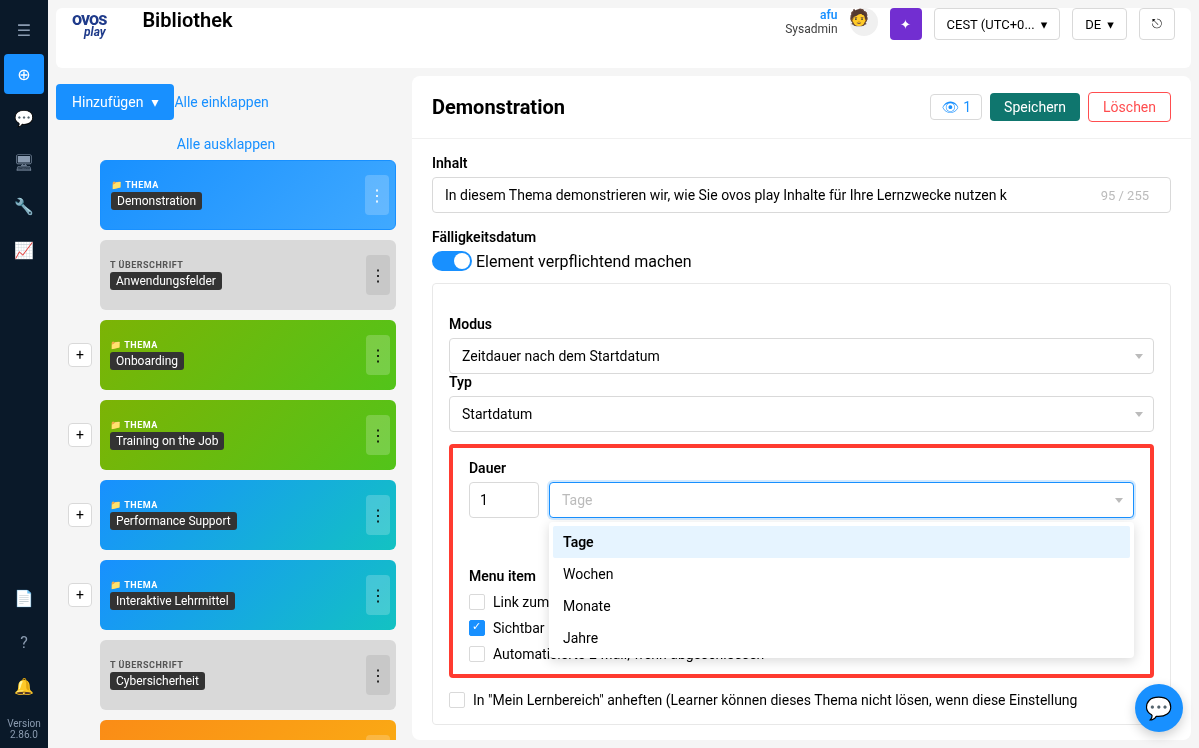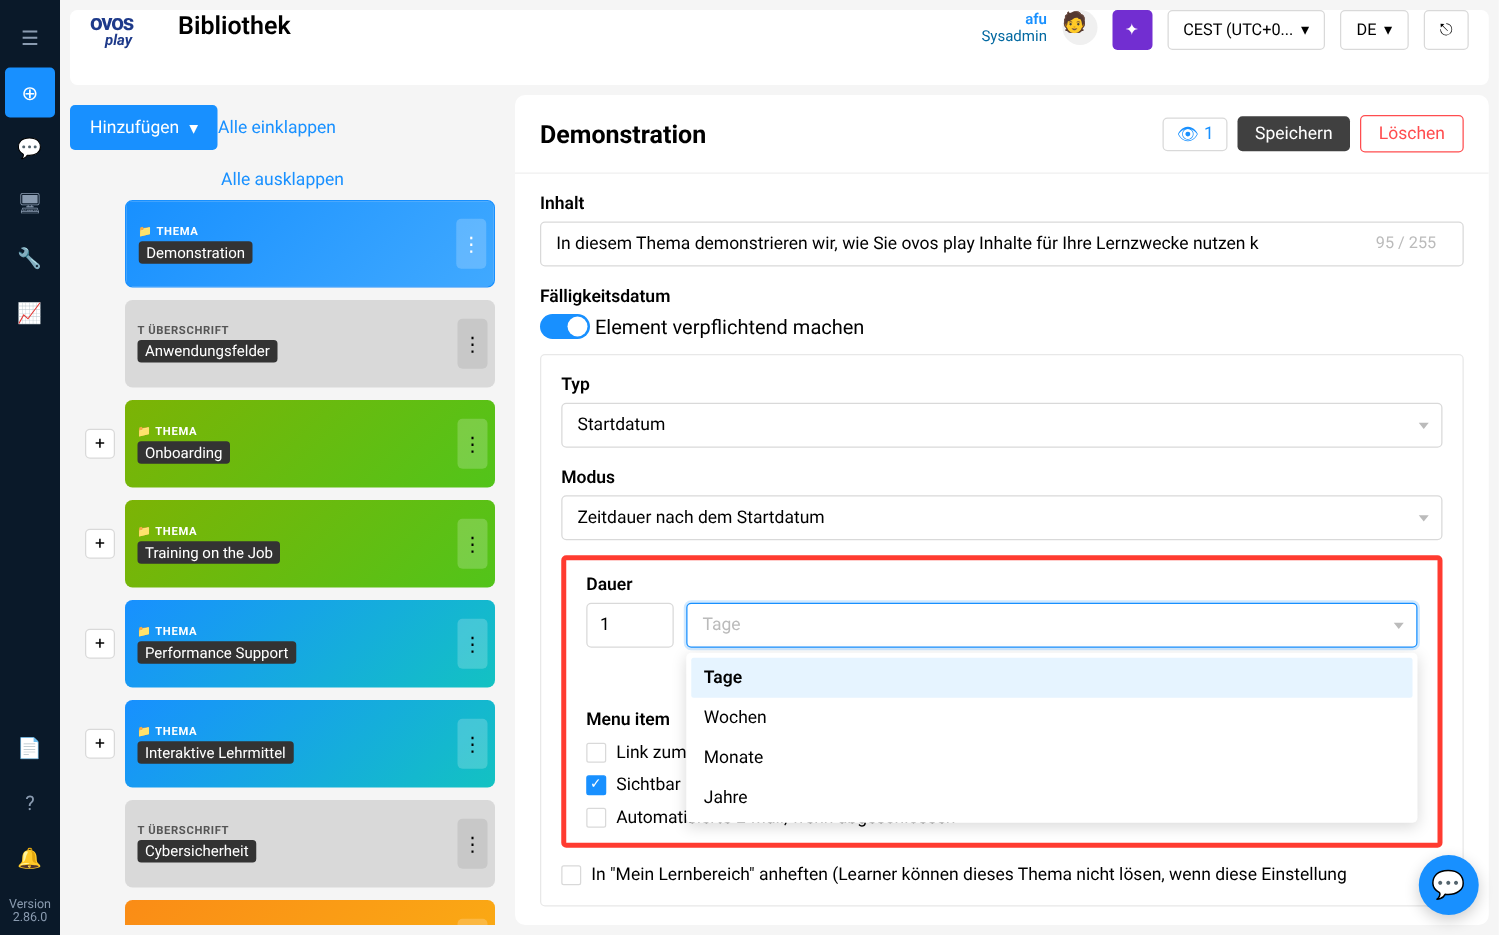--- a/index.html
+++ b/index.html
@@ -14,21 +14,21 @@
 .main { flex: 1; display: flex; flex-direction: column; }
 
 .topbar { background: white; height: 60px; margin: 8px; border-radius: 6px; display: flex; align-items: flex-start; padding: 0 16px; gap: 12px; }
 .logo { color: #1e3a8a; font-weight: bold; }
 .logo .brand { font-size: 18px; letter-spacing: -1px; }
 .logo .play { font-style: italic; font-size: 12px; margin-left: 12px; display: block; margin-top: -4px; }
 .page-title { font-size: 20px; font-weight: 600; margin-left: 24px; }
 .topbar .grow { flex: 1; }
 .user-block { text-align: right; font-size: 12px; }
 .user-block .name { color: #1890ff; font-weight: 600; }
-.user-block .role { color: #0369a1; }
+.user-block .role { color: #404040; }
 .avatar { width: 28px; height: 28px; border-radius: 50%; background: #f0f0f0; display: inline-block; }
 .top-btn { height: 32px; padding: 0 12px; border: 1px solid #d9d9d9; border-radius: 4px; background: white; display: flex; align-items: center; gap: 6px; font-size: 13px; cursor: pointer; }
 .top-btn.purple { background: #722ed1; border: none; color: white; width: 32px; justify-content: center; padding: 0; }
 
 .content { flex: 1; display: flex; gap: 16px; padding: 0 8px 8px; overflow: hidden; }
 
 .left-panel { width: 340px; display: flex; flex-direction: column; }
 .left-actions { display: flex; gap: 0; padding: 8px 0; align-items: center; flex-wrap: wrap; }
 .btn-primary { background: #1890ff; color: white; border: none; height: 36px; padding: 0 16px; border-radius: 4px; font-size: 14px; display: flex; align-items: center; gap: 8px; cursor: pointer; }
 .link-btn { color: #1890ff; background: none; border: none; font-size: 14px; cursor: pointer; }
@@ -48,21 +48,21 @@
 .tree-card.heading .tree-card-tag { color: #555; }
 .tree-card-label { background: #333; color: white; font-size: 12px; padding: 2px 6px; border-radius: 3px; display: inline-block; margin-top: 2px; width: fit-content; }
 .tree-card.selected .tree-more-inline { color: white; }
 .tree-more-inline { position: absolute; right: 6px; top: 50%; transform: translateY(-50%); width: 24px; height: 40px; background: rgba(255,255,255,0.2); border-radius: 4px; display: flex; align-items: center; justify-content: center; }
 .tree-card.heading .tree-more-inline { background: rgba(0,0,0,0.08); }
 
 .right-panel { flex: 1; background: white; border-radius: 8px; display: flex; flex-direction: column; overflow: hidden; }
 .right-header { display: flex; align-items: center; padding: 16px 20px; border-bottom: 1px solid #f0f0f0; gap: 8px; }
 .right-title { font-size: 20px; font-weight: 700; flex: 1; }
 .views-badge { display: flex; align-items: center; gap: 4px; border: 1px solid #d9d9d9; border-radius: 4px; padding: 4px 10px; font-size: 14px; color: #1890ff; }
-.btn-save { background: #404040; color: white; border: none; padding: 6px 14px; border-radius: 4px; font-size: 14px; cursor: pointer; }
+.btn-save { background: #0f766e; color: white; border: none; padding: 6px 14px; border-radius: 4px; font-size: 14px; cursor: pointer; }
 .btn-delete { background: white; color: #ff4d4f; border: 1px solid #ff4d4f; padding: 6px 14px; border-radius: 4px; font-size: 14px; cursor: pointer; }
 
 .right-body { flex: 1; overflow-y: auto; padding: 0 20px 20px; position: relative; }
 .field { margin-top: 16px; }
 .field-label { font-weight: 600; font-size: 14px; margin-bottom: 6px; }
 .input-wrap { position: relative; }
 .text-input { width: 100%; height: 36px; border: 1px solid #d9d9d9; border-radius: 4px; padding: 0 70px 0 12px; font-size: 14px; }
 .char-count { position: absolute; right: 22px; top: 50%; transform: translateY(-50%); font-size: 13px; color: #bbb; }
 .toggle-row { display: flex; align-items: center; gap: 4px; margin-top: 6px; }
 .switch { width: 40px; height: 20px; background: #1890ff; border-radius: 10px; position: relative; cursor: pointer; }
@@ -231,30 +231,30 @@
           </div>
         </div>
         <div class="field">
           <div class="field-label">Fälligkeitsdatum</div>
           <div class="toggle-row">
             <div class="switch"></div>
             <span>Element verpflichtend machen</span>
           </div>
         </div>
         <div class="nested-box">
+          <div class="field">
+            <div class="field-label">Modus</div>
+            <div class="select">
+                <span>Zeitdauer nach dem Startdatum</span>
+              </div>
+          </div>
           <div class="field" style="margin-top:0">
             <div class="field-label">Typ</div>
             <div class="select">
                 <span>Startdatum</span>
-              </div>
-          </div>
-          <div class="field">
-            <div class="field-label">Modus</div>
-            <div class="select">
-                <span>Zeitdauer nach dem Startdatum</span>
               </div>
           </div>
 
           <div class="highlight-box">
             <div class="field-label">Dauer</div>
             <div class="duration-row">
               <input class="num-input" value="1" style="">
               <div class="select-open">
                 <div class="select placeholder">
                     <span>Tage</span>

